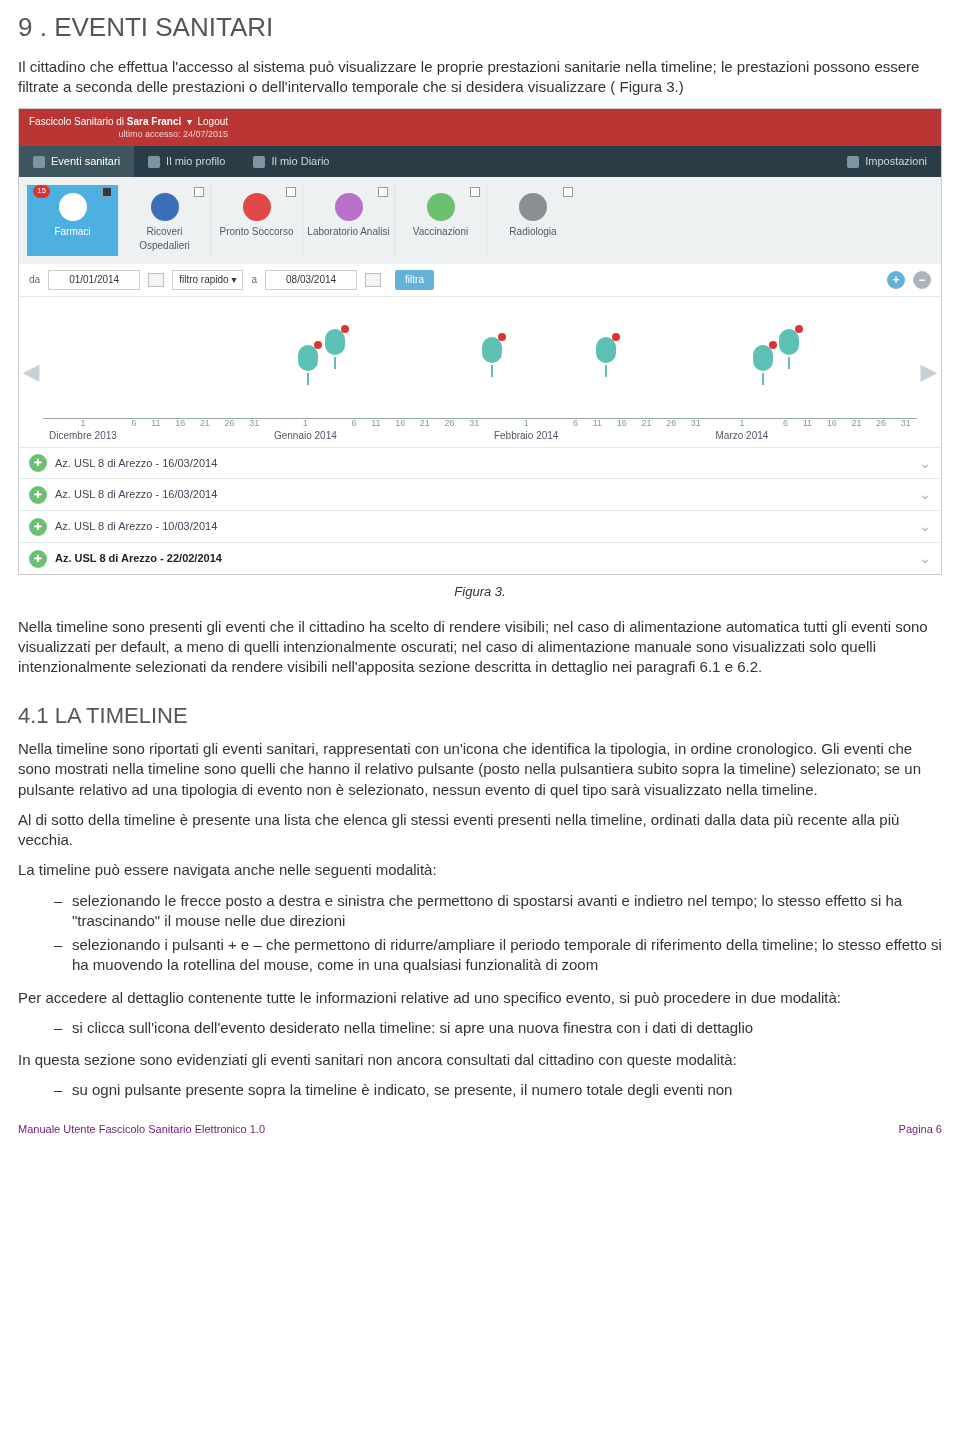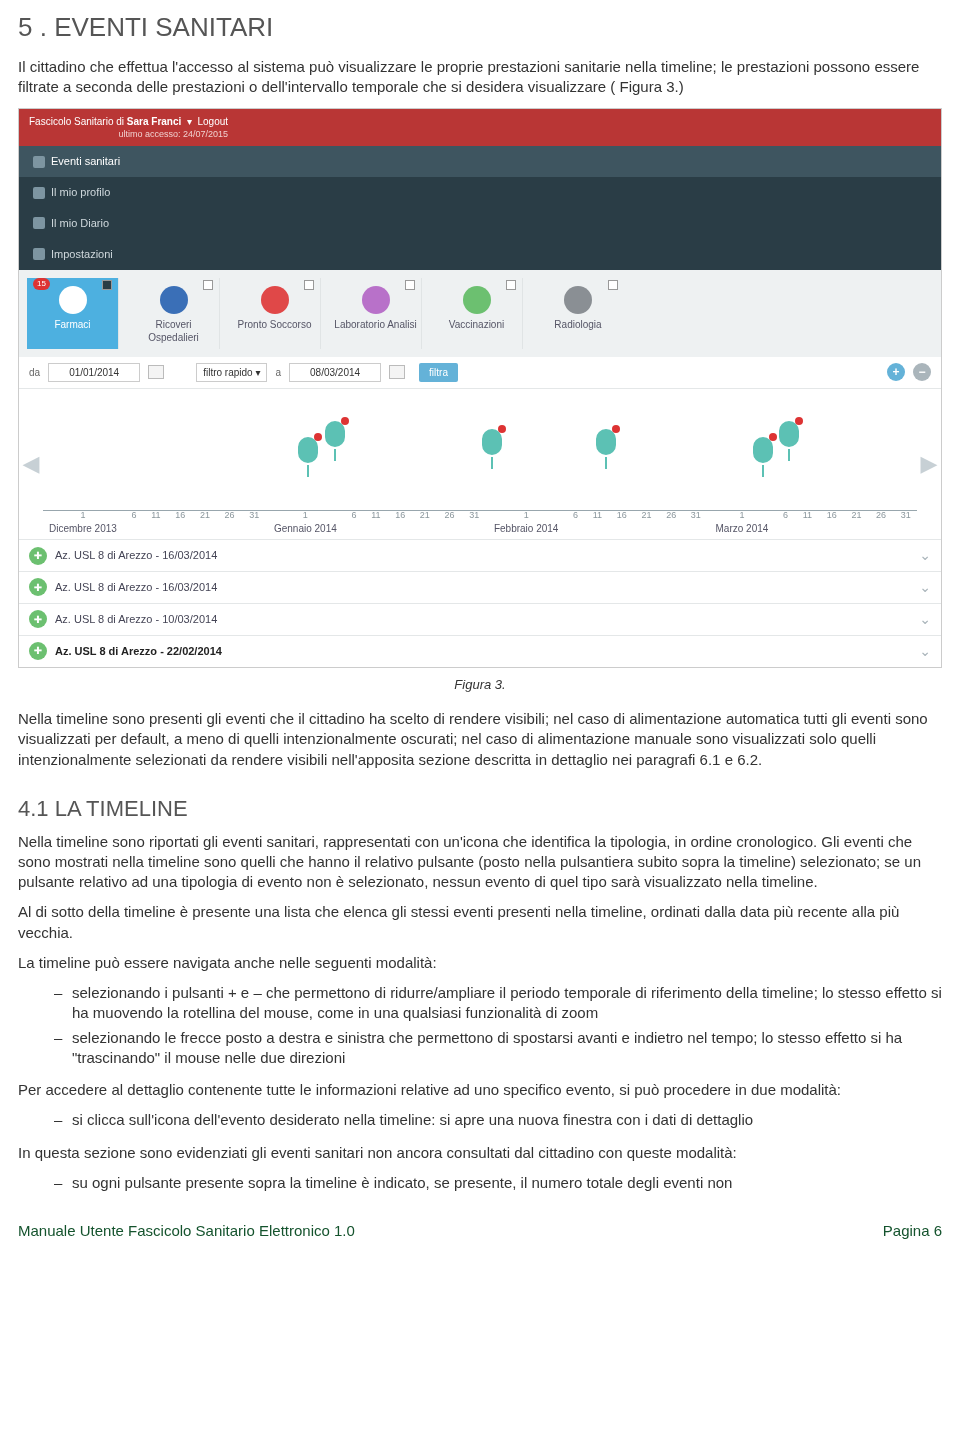--- a/index.html
+++ b/index.html
@@ -4,54 +4,54 @@
 <style>
   * { box-sizing: border-box; margin: 0; padding: 0; }
   body { font-family: Arial, Helvetica, sans-serif; font-size: 15px; color: #333; background: #fff; width: 960px; margin: 0 auto; padding: 10px 18px 10px 18px; line-height: 1.35; }
   h1 { font-size: 26px; font-weight: normal; color: #555; margin-bottom: 12px; }
   h2 { font-size: 22px; font-weight: normal; color: #555; margin-top: 24px; margin-bottom: 8px; }
   .intro, .body-text { font-size: 15px; color: #333; margin-bottom: 10px; }
   .caption { text-align: center; font-style: italic; font-size: 13px; margin: 8px 0 16px 0; }
   ul.dash { list-style: none; padding-left: 36px; margin: 6px 0 12px 0; }
   ul.dash li { position: relative; margin-bottom: 4px; padding-left: 18px;}
   ul.dash li::before { content: "–"; position: absolute; left: 0; }
-  .footer { display: flex; justify-content: space-between; font-size: 15px; color: #14532d; margin-top: 28px; }
+  .footer { display: flex; justify-content: space-between; font-size: 11px; color: #701a75; margin-top: 21px; }
 
   
   .app { border: 1px solid #ccc; font-size: 11px; background: #fff; margin-top: 10px;}
   .app-header { background: #b93635; color: #fff; padding: 6px 10px; display: flex; justify-content: space-between; align-items: center; }
   .app-header .left { display: flex; align-items: center; gap: 8px; }
   .app-header .shield { width: 18px; height: 20px; background: #fff; border-radius: 2px; display: inline-block; }
   .app-header .titles .t1 { font-size: 11px; }
   .app-header .titles .t2 { font-size: 12px; font-weight: bold; }
   .app-header .right { text-align: right; font-size: 10px; }
   .app-header .right .name { font-weight: bold; }
   .app-header .right .sub { font-size: 9px; color: #f0d0cf; }
 
-  .tabbar { background: #2a3d46; display: flex; color: #cfd8dc; flex-direction: column; }
+  .tabbar { background: #2a3d46; display: flex; color: #cfd8dc; }
   .tabbar .tab { padding: 8px 14px; font-size: 11px; display: flex; align-items: center; gap: 6px; }
   .tabbar .tab.active { background: #3e5560; color: #fff; }
   .tabbar .spacer { flex: 1; }
   .tabbar .tab .ticon { width: 12px; height: 12px; background: #7d95a1; border-radius: 2px; display: inline-block;}
 
-  .filter-cards { display: flex; background: #eef1f2; padding: 8px; gap: 9px; }
+  .filter-cards { display: flex; background: #eef1f2; padding: 8px; gap: 0; }
   .fcard { width: 92px; text-align: center; padding: 4px 2px; border-right: 1px solid #e0e4e5; position: relative;}
   .fcard:last-child { border-right: none; }
   .fcard .chk { position: absolute; top: 2px; right: 6px; width: 10px; height: 10px; border: 1px solid #999; background: #fff;}
   .fcard .chk.on { background: #2a3d46; }
   .fcard .badge { position: absolute; top: 0; left: 6px; background: #d33; color: #fff; border-radius: 8px; font-size: 8px; padding: 1px 4px;}
   .fcard .ficon { width: 28px; height: 28px; border-radius: 14px; margin: 4px auto 4px auto; }
   .fcard .flabel { font-size: 10px; color: #556; }
   .fcard.sel { background: #4db0e0; color: #fff; }
   .fcard.sel .flabel { color: #fff; }
 
   .datebar { display: flex; align-items: center; padding: 6px 10px; gap: 8px; border-bottom: 1px solid #e4e7e8; font-size: 10px; color: #666;}
   .datebar .dinput { border: 1px solid #ccc; padding: 2px 20px; background: #fff; color:#333;}
   .datebar .dcal { width: 16px; height: 14px; border: 1px solid #bbb; background: #f4f4f4; display:inline-block;}
-  .datebar .dsel { border: 1px solid #ccc; padding: 2px 6px; background: #fff; color:#333;margin-left:24px;}
+  .datebar .dsel { border: 1px solid #ccc; padding: 2px 6px; background: #fff; color:#333;}
   .datebar .filtra { margin-left: 6px; background: #64b2d8; color: #fff; padding: 3px 10px; border-radius: 2px; font-size: 10px;}
   .datebar .spacer { flex: 1; }
   .datebar .circ { width: 18px; height: 18px; border-radius: 9px; display:inline-flex; align-items:center; justify-content:center; color:#fff; font-weight:bold; font-size:12px;}
   .circ.plus { background: #64b2d8; }
   .circ.minus { background: #aab5bb; }
 
   .timeline { position: relative; height: 150px; background: #fff; display: flex; }
   .timeline .navarrow { width: 24px; display: flex; align-items: center; justify-content: center; color: #c7d0d5; font-size: 22px; }
   .timeline .tl-body { flex: 1; position: relative; }
   .tl-markers { position: absolute; top: 20px; left: 0; right: 0; height: 70px; }
@@ -67,21 +67,21 @@
   .eventlist { }
   .erow { display: flex; align-items: center; padding: 6px 10px; border-top: 1px solid #e4e7e8; font-size: 11px; }
   .erow .eicon { width: 18px; height: 18px; border-radius: 9px; background: #6cc070; margin-right: 8px; display:inline-flex; align-items:center; justify-content:center; color:#fff; font-size:10px;}
   .erow .etext { flex: 1; color: #445; }
   .erow .chev { color: #aab5bb; font-size: 14px; }
   .erow.bold .etext { font-weight: bold; color: #222; }
 </style>
 </head>
 <body>
 
-<h1>5 . EVENTI SANITARI</h1>
+<h1>9 . EVENTI SANITARI</h1>
 <p class="intro">Il cittadino che effettua l'accesso al sistema può visualizzare le proprie prestazioni sanitarie nella timeline; le prestazioni possono essere filtrate a seconda delle prestazioni o dell'intervallo temporale che si desidera visualizzare ( Figura 3.)</p>
 
 <div class="app">
   <div class="app-header">
     <div class="right">
       <div>
         <span>Fascicolo Sanitario di </span>
         <span class="name">Sara Franci</span>
         &nbsp;<span>▾</span>&nbsp;
         <span>Logout</span>
@@ -291,22 +291,22 @@
 <p class="caption">Figura 3.</p>
 
 <p class="body-text">Nella timeline sono presenti gli eventi che il cittadino ha scelto di rendere visibili; nel caso di alimentazione automatica tutti gli eventi sono visualizzati per default, a meno di quelli intenzionalmente oscurati; nel caso di alimentazione manuale sono visualizzati solo quelli intenzionalmente selezionati  da rendere visibili nell'apposita sezione descritta in dettaglio nei paragrafi 6.1 e 6.2.</p>
 
 <h2>4.1 LA TIMELINE</h2>
 <p class="body-text">Nella timeline sono riportati gli eventi sanitari, rappresentati con un'icona che identifica la tipologia, in ordine cronologico. Gli eventi che sono mostrati nella timeline sono quelli che hanno il relativo pulsante (posto nella pulsantiera subito sopra la timeline) selezionato; se un pulsante relativo ad una tipologia di evento non è selezionato, nessun evento di quel tipo sarà visualizzato nella timeline.</p>
 <p class="body-text">Al di sotto della timeline è presente una lista che elenca gli stessi eventi presenti nella timeline, ordinati dalla data più recente alla più vecchia.</p>
 
 <p class="body-text">La timeline può essere navigata anche nelle seguenti modalità:</p>
 <ul class="dash" id="nav-list">
+    <li>selezionando le frecce posto a destra e sinistra che permettono di spostarsi avanti e indietro nel tempo; lo stesso effetto si ha "trascinando" il mouse nelle due direzioni</li>
     <li>selezionando i pulsanti + e – che permettono di ridurre/ampliare il periodo temporale di riferimento della timeline; lo stesso effetto si ha muovendo la rotellina del mouse, come in una qualsiasi funzionalità di zoom</li>
-    <li>selezionando le frecce posto a destra e sinistra che permettono di spostarsi avanti e indietro nel tempo; lo stesso effetto si ha "trascinando" il mouse nelle due direzioni</li>
   </ul>
 
 <p class="body-text">Per accedere al dettaglio contenente tutte le informazioni relative ad uno specifico evento, si può procedere in due modalità:</p>
 <ul class="dash" id="detail-list">
     <li>si clicca sull'icona dell'evento desiderato nella timeline: si apre una nuova finestra con i dati di dettaglio</li>
   </ul>
 
 <p class="body-text">In questa sezione sono evidenziati gli eventi sanitari non ancora consultati dal cittadino con queste modalità:</p>
 <ul class="dash" id="highlight-list">
     <li>su ogni pulsante presente sopra la timeline è indicato, se presente, il numero totale degli eventi non</li>

